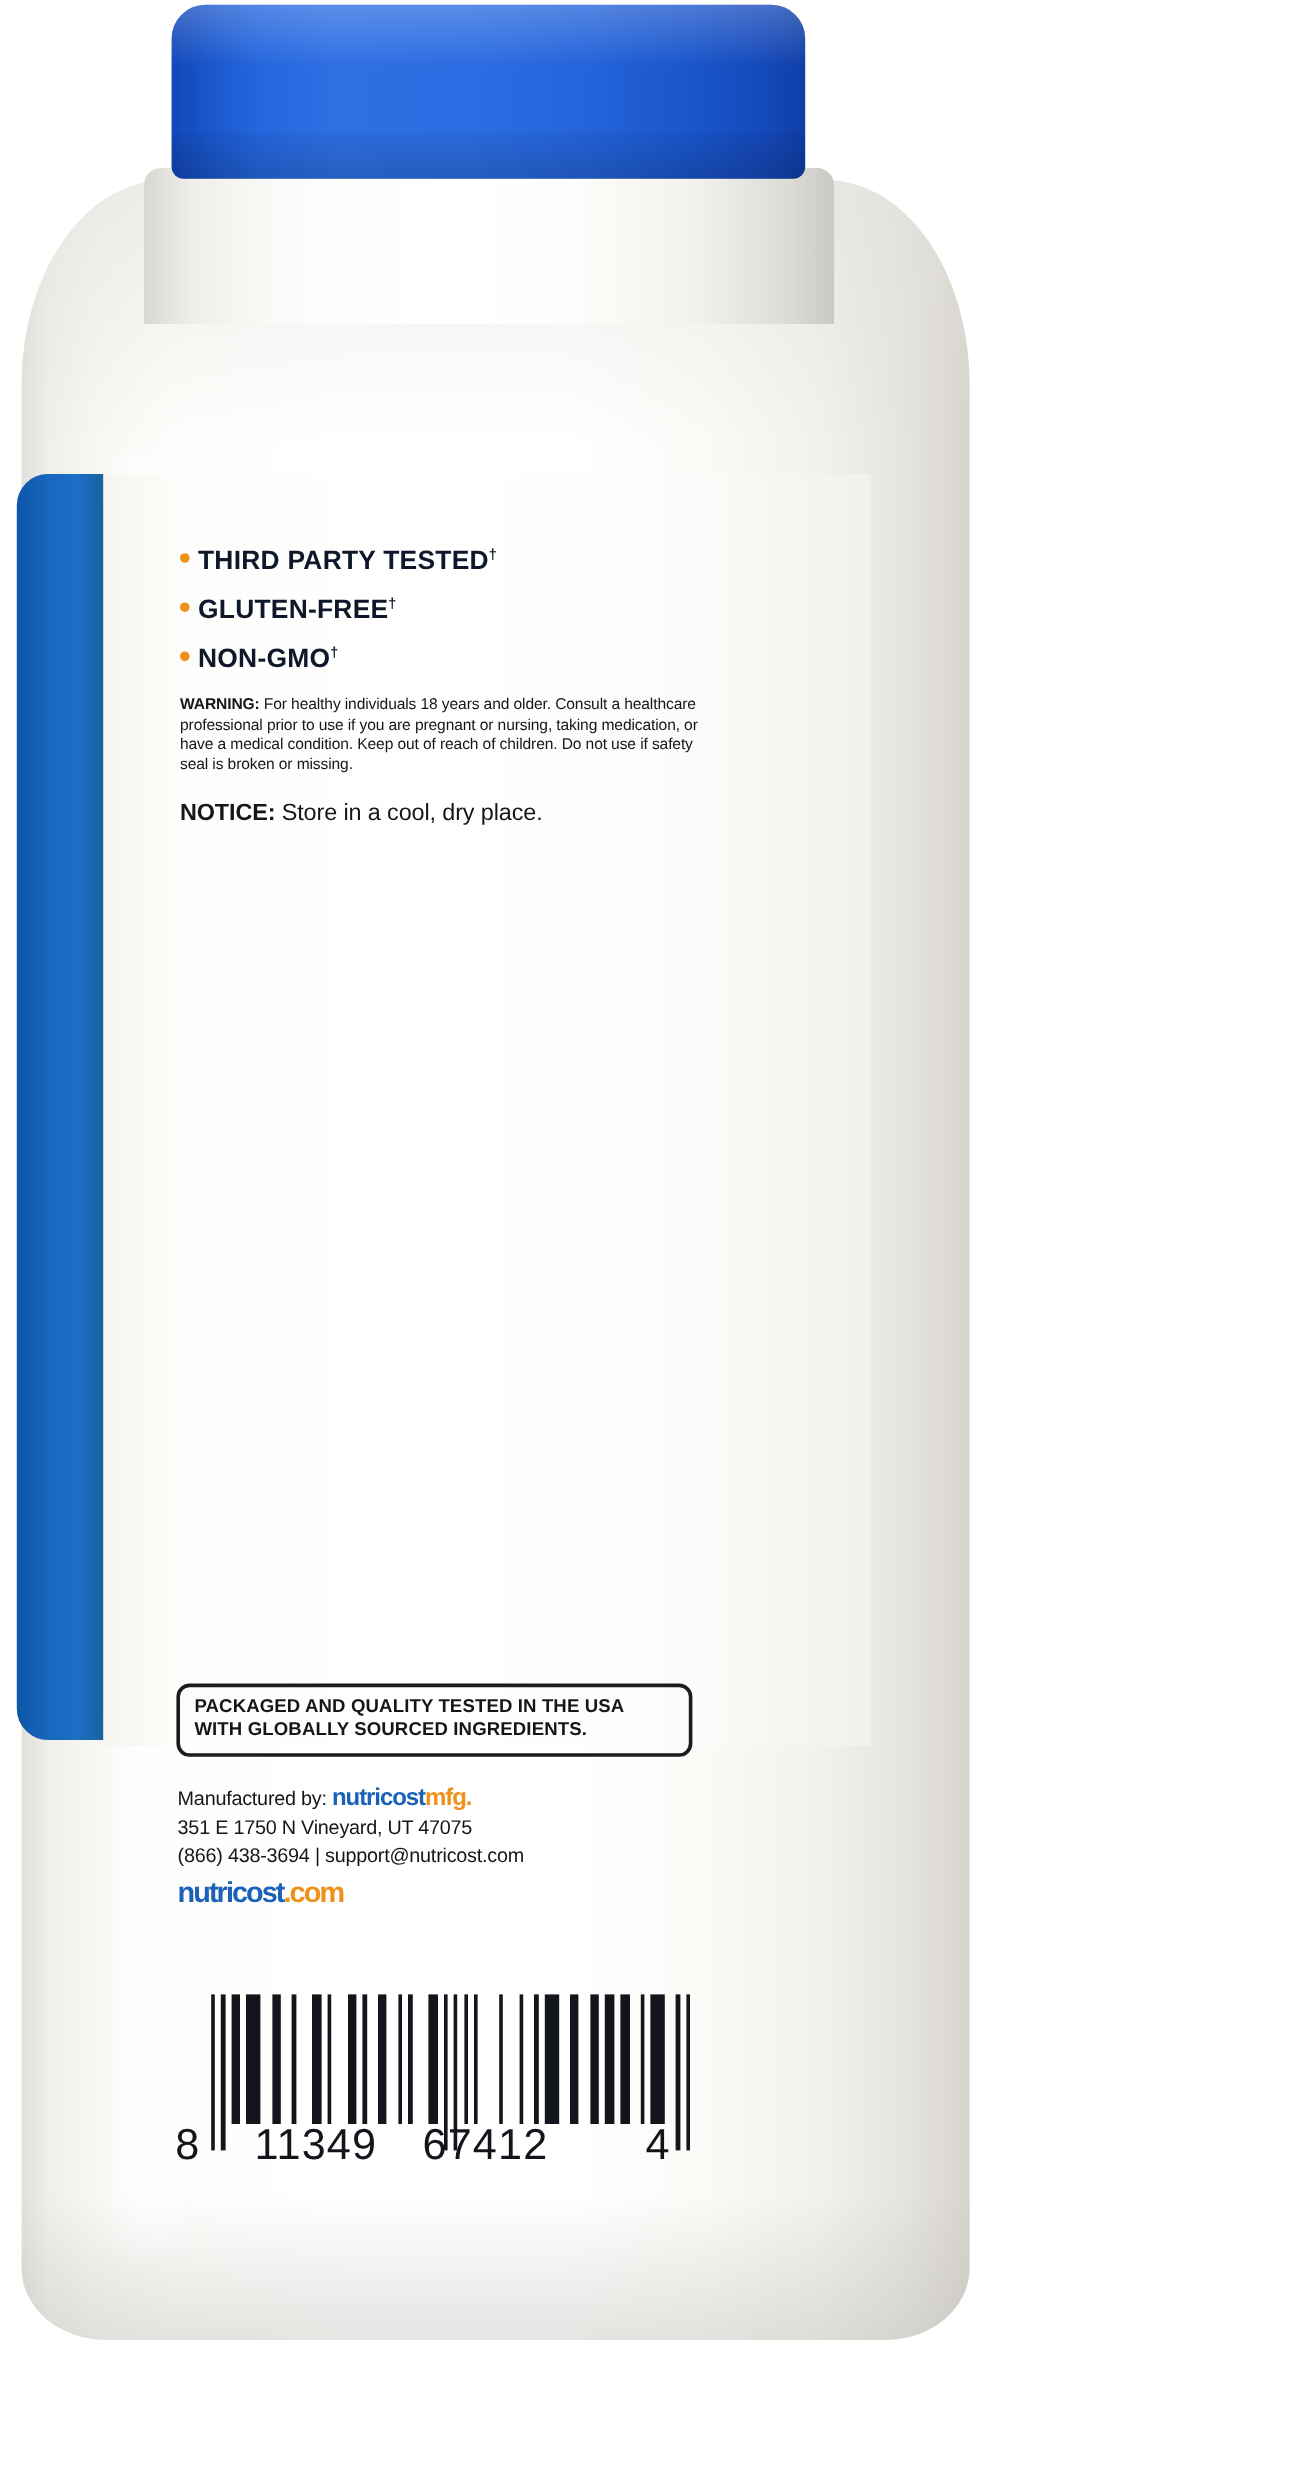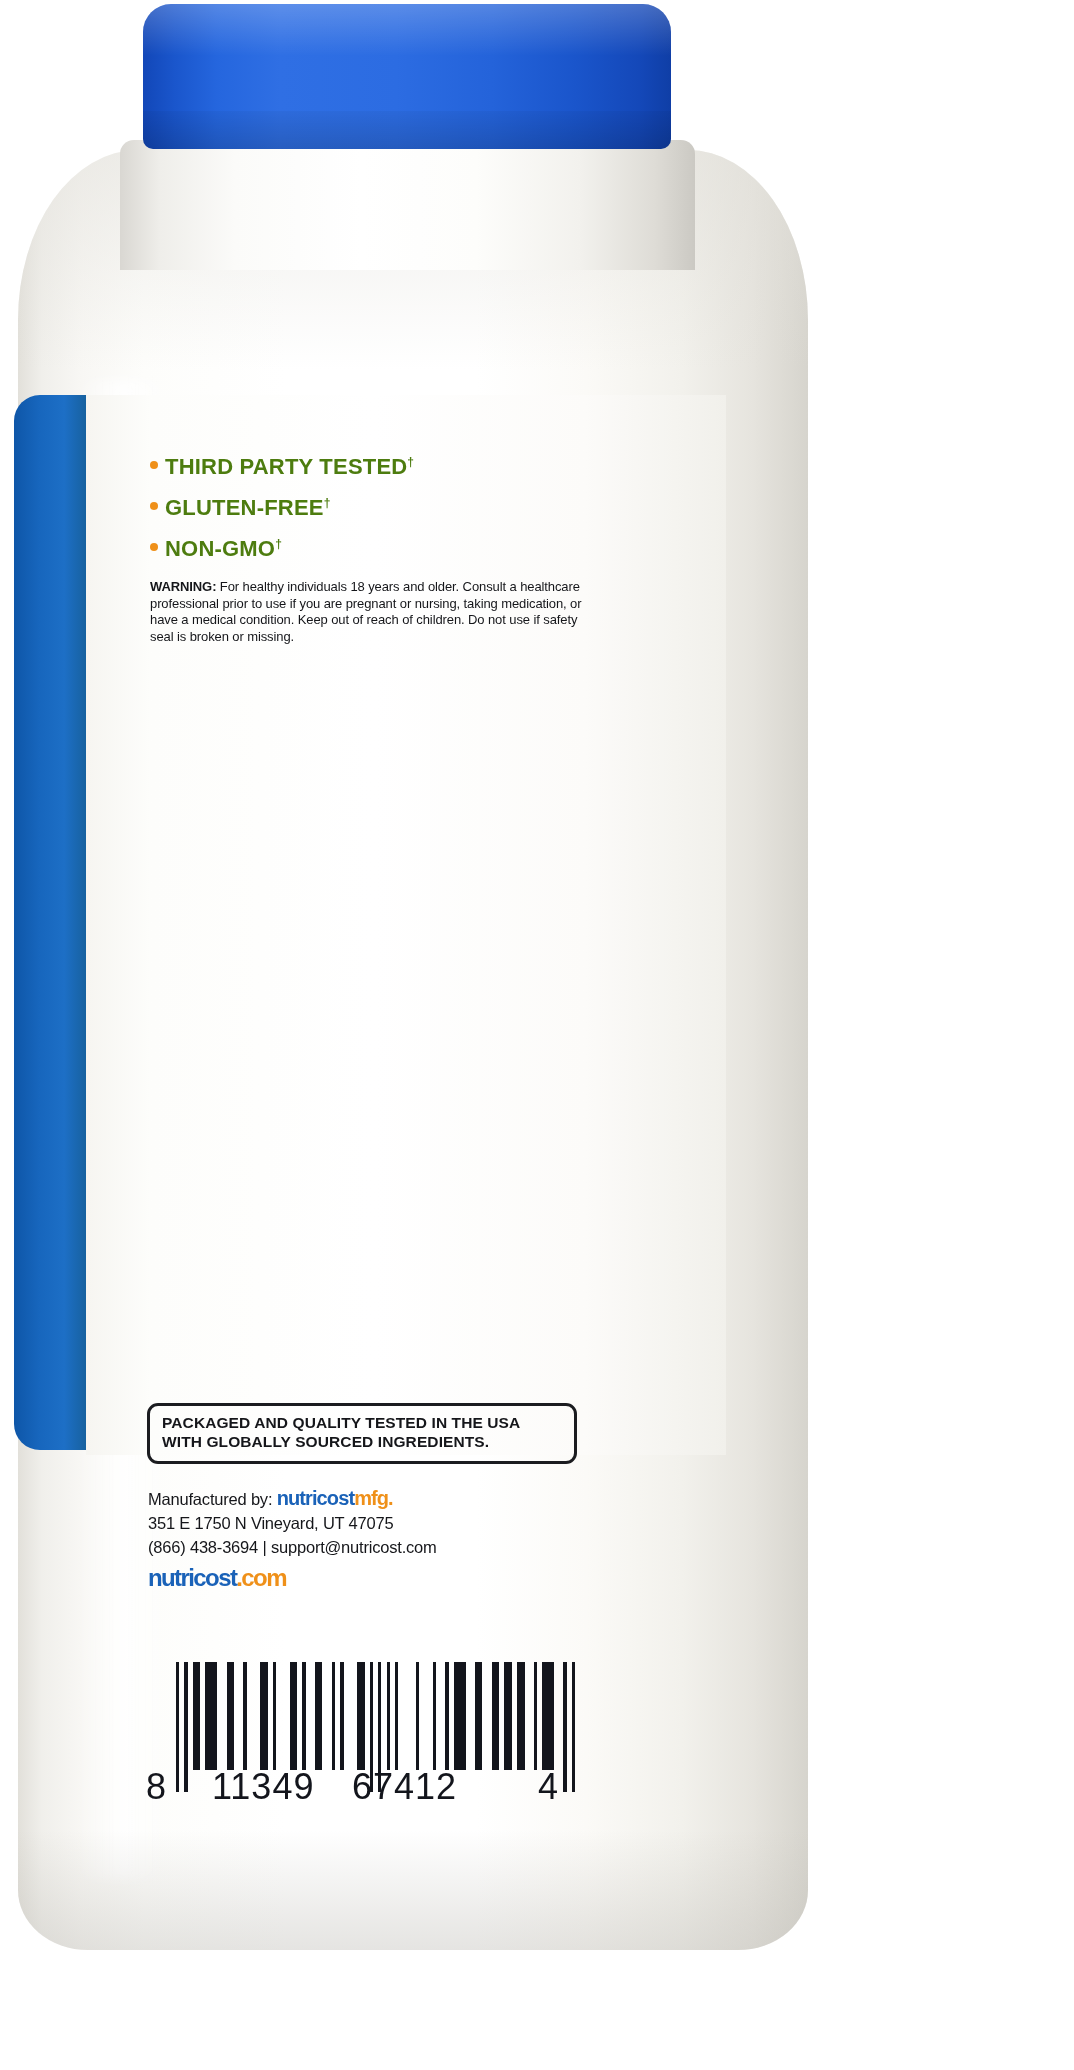--- a/index.html
+++ b/index.html
@@ -134,21 +134,21 @@
   .box-body {
     font-size: 19.5px;
     line-height: 1.28;
     letter-spacing: -0.1px;
   }
 
   .claims {
     margin-top: 26px;
   }
   .claim {
-    color: #4d7c0f;
+    color: #0f172a;
     font-weight: bold;
     font-size: 22px;
     letter-spacing: 0.2px;
     line-height: 1.0;
     margin-bottom: 19px;
     display: flex;
     align-items: baseline;
   }
   .claim .dot {
     display: inline-block;
@@ -301,20 +301,21 @@
         <span><span>GLUTEN-FREE</span><sup>†</sup></span>
       </div>
       <div class="claim">
         <span class="dot"></span>
         <span><span>NON-GMO</span><sup>†</sup></span>
       </div>
     </div>
 
     <div class="warning"><b>WARNING:</b><span> For healthy individuals 18 years and older. Consult a healthcare professional prior to use if you are pregnant or nursing, taking medication, or have a medical condition. Keep out of reach of children. Do not use if safety seal is broken or missing.</span></div>
 
+    <div class="notice"><b>NOTICE:</b><span> Store in a cool, dry place.</span></div>
 
   </div>
 
   <div class="usa-box">
     <div>PACKAGED AND QUALITY TESTED IN THE USA</div>
     <div>WITH GLOBALLY SOURCED INGREDIENTS.</div>
   </div>
 
   <div class="mfg-block">
     <div class="mfg-line">

